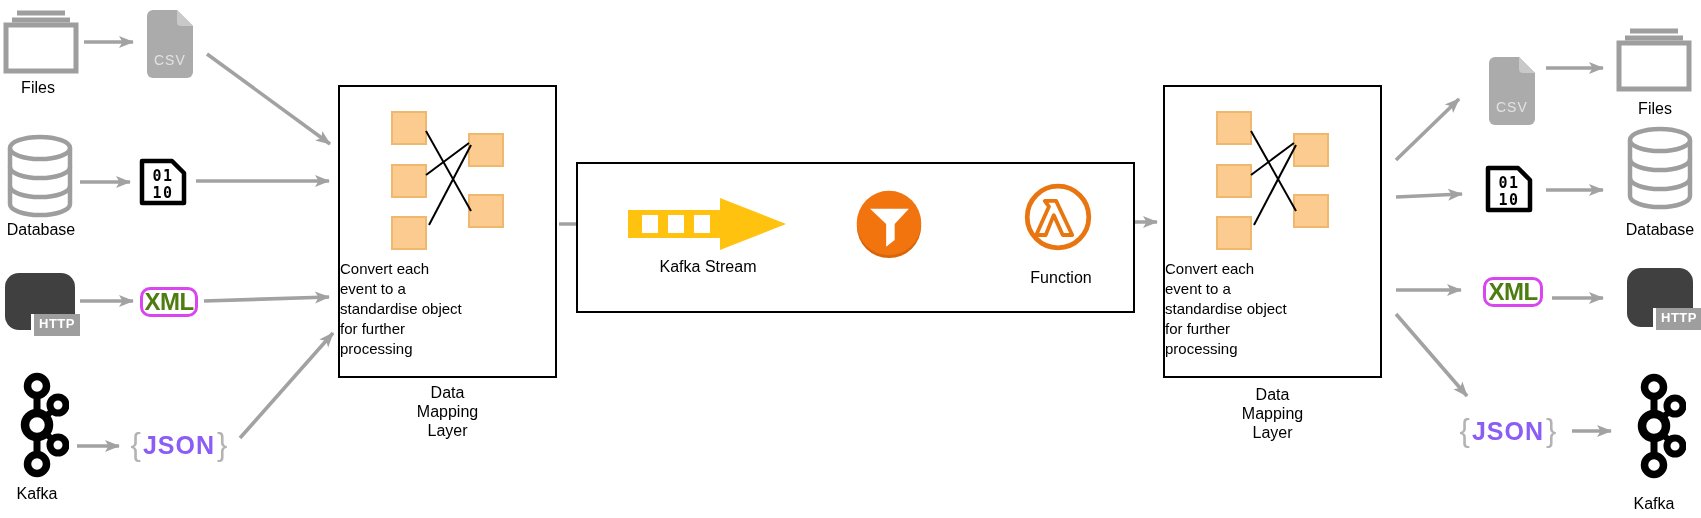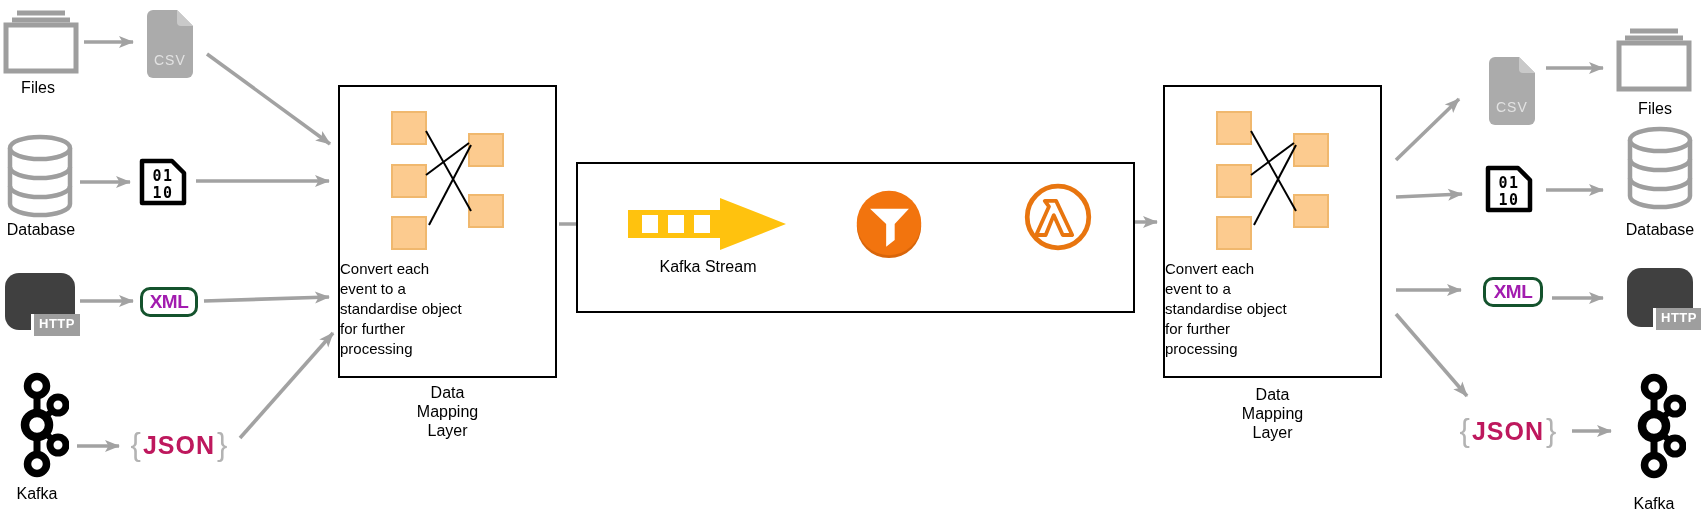--- a/index.html
+++ b/index.html
@@ -14,27 +14,27 @@
   .lbl { position:absolute; text-align:center; font-size:16px; line-height:19px; color:#000; }
   .box { position:absolute; border:2px solid #000; background:#fff; }
   .desc { position:absolute; left:0; right:0; font-size:15px; line-height:20px; }
   .http-shape { background:#404040; border-radius:14px; }
   .http-badge {
     position:absolute; left:26px; top:41px; height:22px; padding:1px 5px 1px 5px;
     background:#9e9e9e; color:#fff; font-weight:bold; font-size:13px; line-height:18px;
     border-left:3px solid #fff; letter-spacing:0.5px; white-space:nowrap;
   }
   .xml-badge {
-    position:absolute; border:3px solid #14532d; border-radius:10px; color:#a21caf;
-    font-weight:bold; font-size:19px; display:flex; align-items:center; justify-content:center;
+    position:absolute; border:3px solid #d946ef; border-radius:10px; color:#4d7c0f;
+    font-weight:bold; font-size:24px; display:flex; align-items:center; justify-content:center;
     background:#fff; letter-spacing:-0.5px;
   }
   .json-badge { position:absolute; display:flex; align-items:center; justify-content:center; }
   .json-badge .brace { font-size:31px; font-weight:400; color:#b3b3b3; line-height:30px; }
-  .json-badge .word { font-size:25px; font-weight:bold; color:#be185d; letter-spacing:1px; padding:0 2px; }
+  .json-badge .word { font-size:25px; font-weight:bold; color:#8b5cf6; letter-spacing:1px; padding:0 2px; }
   .csv-text { font:14px "Liberation Sans", sans-serif; fill:#e2e2e2; letter-spacing:1px; }
   .bin-text { font:bold 15px "DejaVu Sans Mono", monospace; letter-spacing:1.5px; fill:#000; }
 </style>
 </head>
 <body>
 
 <div class="canvas">
 
   <svg class="arrows" viewBox="0 0 1701 518">
     <defs>
@@ -182,20 +182,21 @@
       <path d="M18,22 h41 l-15,16 v17 l-9,7 v-24 z" fill="#fff"></path>
     </svg>
   </div>
 
   <div class="abs" style="left:1022px;top:181px">
     <svg width="72" height="72" viewBox="0 0 76 76">
       <circle cx="38" cy="38" r="32.5" fill="none" stroke="#e8750f" stroke-width="5"></circle>
       <path d="M24,21 h12 l17,36 h-10 l-9.5,-21 l-8.5,21 h-10 l13.5,-30 z" fill="none" stroke="#e8750f" stroke-width="4" stroke-linejoin="round"></path>
     </svg>
   </div>
+  <div class="lbl" style="left:961px;top:268px;width:200px">Function</div>
 
 
   <div class="box" style="left:1163px;top:85px;width:219px;height:293px">
     <svg width="219" height="168" viewBox="0 0 219 168">
       <g fill="#fccb8f" stroke="#f0b86e" stroke-width="2">
         <rect x="52" y="25" width="34" height="32"></rect>
         <rect x="52" y="78" width="34" height="32"></rect>
         <rect x="52" y="130" width="34" height="32"></rect>
         <rect x="129" y="47" width="34" height="32"></rect>
         <rect x="129" y="108" width="34" height="32"></rect>

